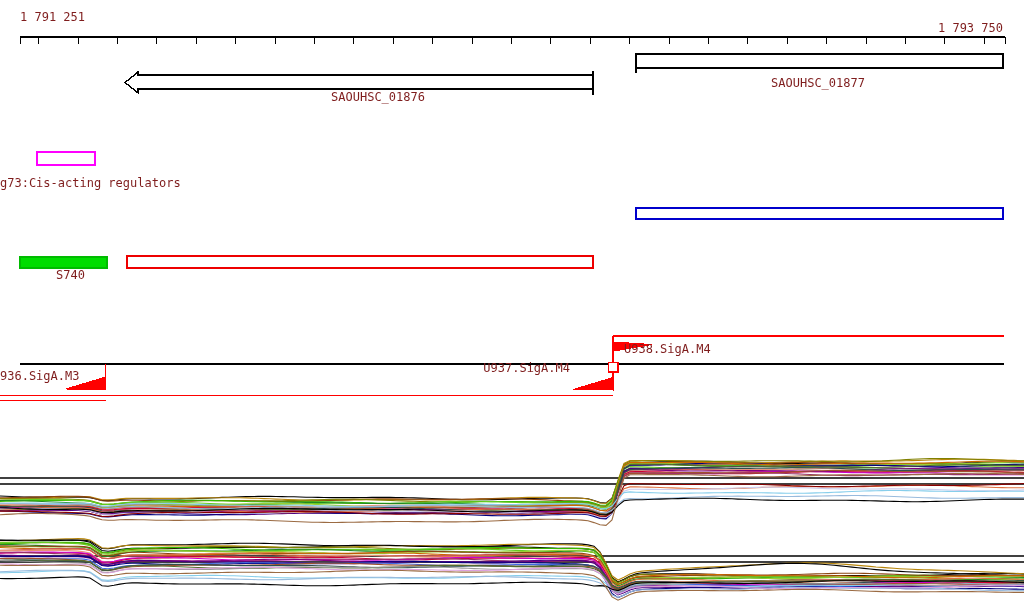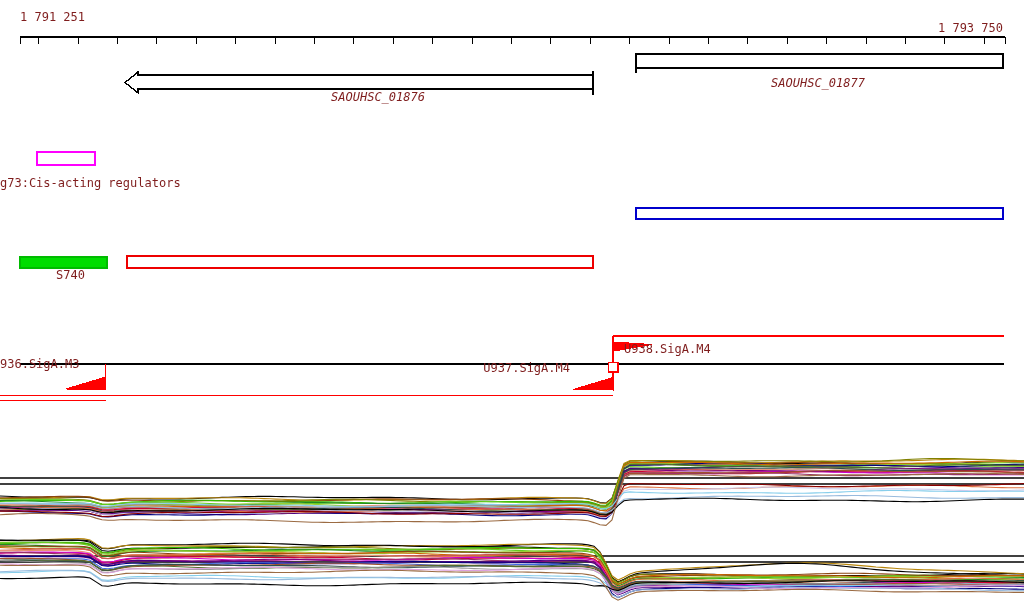--- a/index.html
+++ b/index.html
@@ -1,20 +1,20 @@
 <!DOCTYPE html>
 <html><head>
 <meta charset="utf-8">
 <style>
   html,body{margin:0;padding:0;background:#fff;}
   #app{position:relative;width:1024px;height:611px;background:#fff;overflow:hidden;
        font-family:"DejaVu Sans Mono","Liberation Mono",monospace;}
   #scene{position:absolute;left:0;top:0;}
   .lbl{position:absolute;font-size:12px;line-height:13px;color:#7f1d1d;white-space:pre;}
-  .center{transform:translateX(-50%);font-style:italic;}
+  .center{transform:translateX(-50%);}
   .rightalign{transform:translateX(-100%);}
 </style>
 </head>
 <body>
 
 <div id="app">
   <svg id="scene" width="1024" height="611" xmlns="http://www.w3.org/2000/svg">
     <g id="g-ruler" shape-rendering="crispEdges">
         <line x1="20" y1="37" x2="1005" y2="37" stroke="#000" stroke-width="2"></line>
         <line x1="20" y1="37" x2="20" y2="43.5" stroke="#000" stroke-width="1"></line>
@@ -133,16 +133,16 @@
         <polyline points="0,565.3 6,565.4 12,565.4 18,565.5 24,565.4 30,565.4 36,565.4 42,565.3 48,565.2 54,565.2 60,565.1 66,565.1 72,565.1 78,565.3 84,565.7 90,567.0 96,571.1 102,575.2 108,575.9 114,575.2 120,574.2 126,573.4 132,573.2 138,573.2 144,573.4 150,573.5 156,573.6 162,573.7 168,573.7 174,573.6 180,573.5 186,573.4 192,573.3 198,573.1 204,573.0 210,572.8 216,572.6 222,572.5 228,572.4 234,572.3 240,572.3 246,572.3 252,572.3 258,572.3 264,572.4 270,572.4 276,572.5 282,572.5 288,572.5 294,572.5 300,572.4 306,572.3 312,572.2 318,572.0 324,571.8 330,571.6 336,571.3 342,571.1 348,570.9 354,570.7 360,570.5 366,570.4 372,570.3 378,570.2 384,570.2 390,570.3 396,570.4 402,570.5 408,570.7 414,570.9 420,571.1 426,571.3 432,571.5 438,571.7 444,571.8 450,571.9 456,572.0 462,572.1 468,572.1 474,572.1 480,572.1 486,572.0 492,572.0 498,571.9 504,571.9 510,571.9 516,572.0 522,572.0 528,572.1 534,572.3 540,572.4 546,572.6 552,572.8 558,573.0 564,573.2 570,573.4 576,573.6 582,573.8 588,574.6 594,575.8 600,579.3 606,587.0 612,596.9 618,600.2 624,597.6 630,594.4 636,592.4 642,591.6 648,591.3 654,591.1 660,590.9 666,590.7 672,590.6 678,590.5 684,590.5 690,590.5 696,590.5 702,590.5 708,590.6 714,590.6 720,590.7 726,590.7 732,590.7 738,590.7 744,590.6 750,590.5 756,590.4 762,590.3 768,590.1 774,590.0 780,589.8 786,589.6 792,589.5 798,589.4 804,589.4 810,589.3 816,589.4 822,589.5 828,589.6 834,589.8 840,590.0 846,590.2 852,590.5 858,590.7 864,591.0 870,591.2 876,591.4 882,591.6 888,591.8 894,591.9 900,591.9 906,591.9 912,591.9 918,591.9 924,591.8 930,591.8 936,591.7 942,591.6 948,591.6 954,591.6 960,591.6 966,591.6 972,591.6 978,591.7 984,591.8 990,592.0 996,592.1 1002,592.2 1008,592.3 1014,592.4 1020,592.4 1026,592.4" fill="none" stroke="#9b6b43" stroke-width="1.1"></polyline>
       </g>
   </svg>
 
   <div class="lbl" style="left:20px;top:11px">1 791 251</div>
   <div class="lbl rightalign" style="left:1003px;top:22px">1 793 750</div>
   <div class="lbl center" style="left:378px;top:91px">SAOUHSC_01876</div>
   <div class="lbl center" style="left:818px;top:77px">SAOUHSC_01877</div>
   <div class="lbl" style="left:0px;top:177px">g73:Cis-acting regulators</div>
   <div class="lbl" style="left:56px;top:269px">S740</div>
-  <div class="lbl" style="left:0px;top:358px">936.SigA.M3</div>
+  <div class="lbl" style="left:0px;top:370px">936.SigA.M3</div>
   <div class="lbl rightalign" style="left:570px;top:362px">U937.SigA.M4</div>
   <div class="lbl" style="left:624px;top:343px">U938.SigA.M4</div>
 </div>
 
 </body></html>

